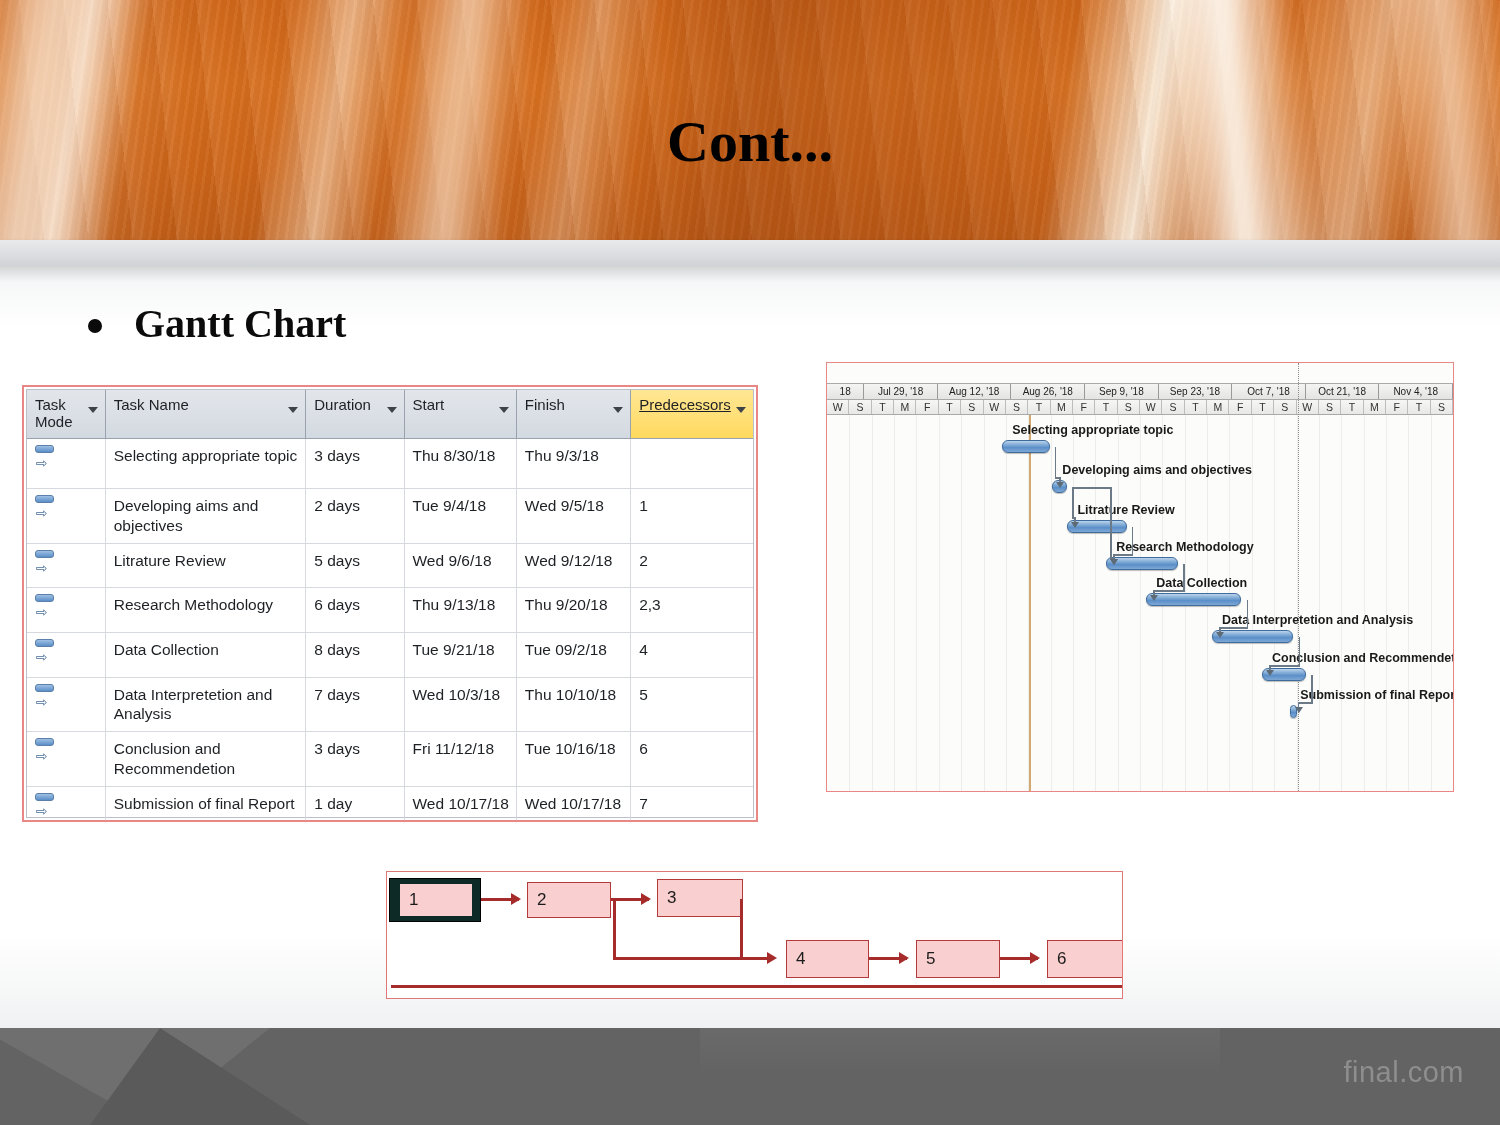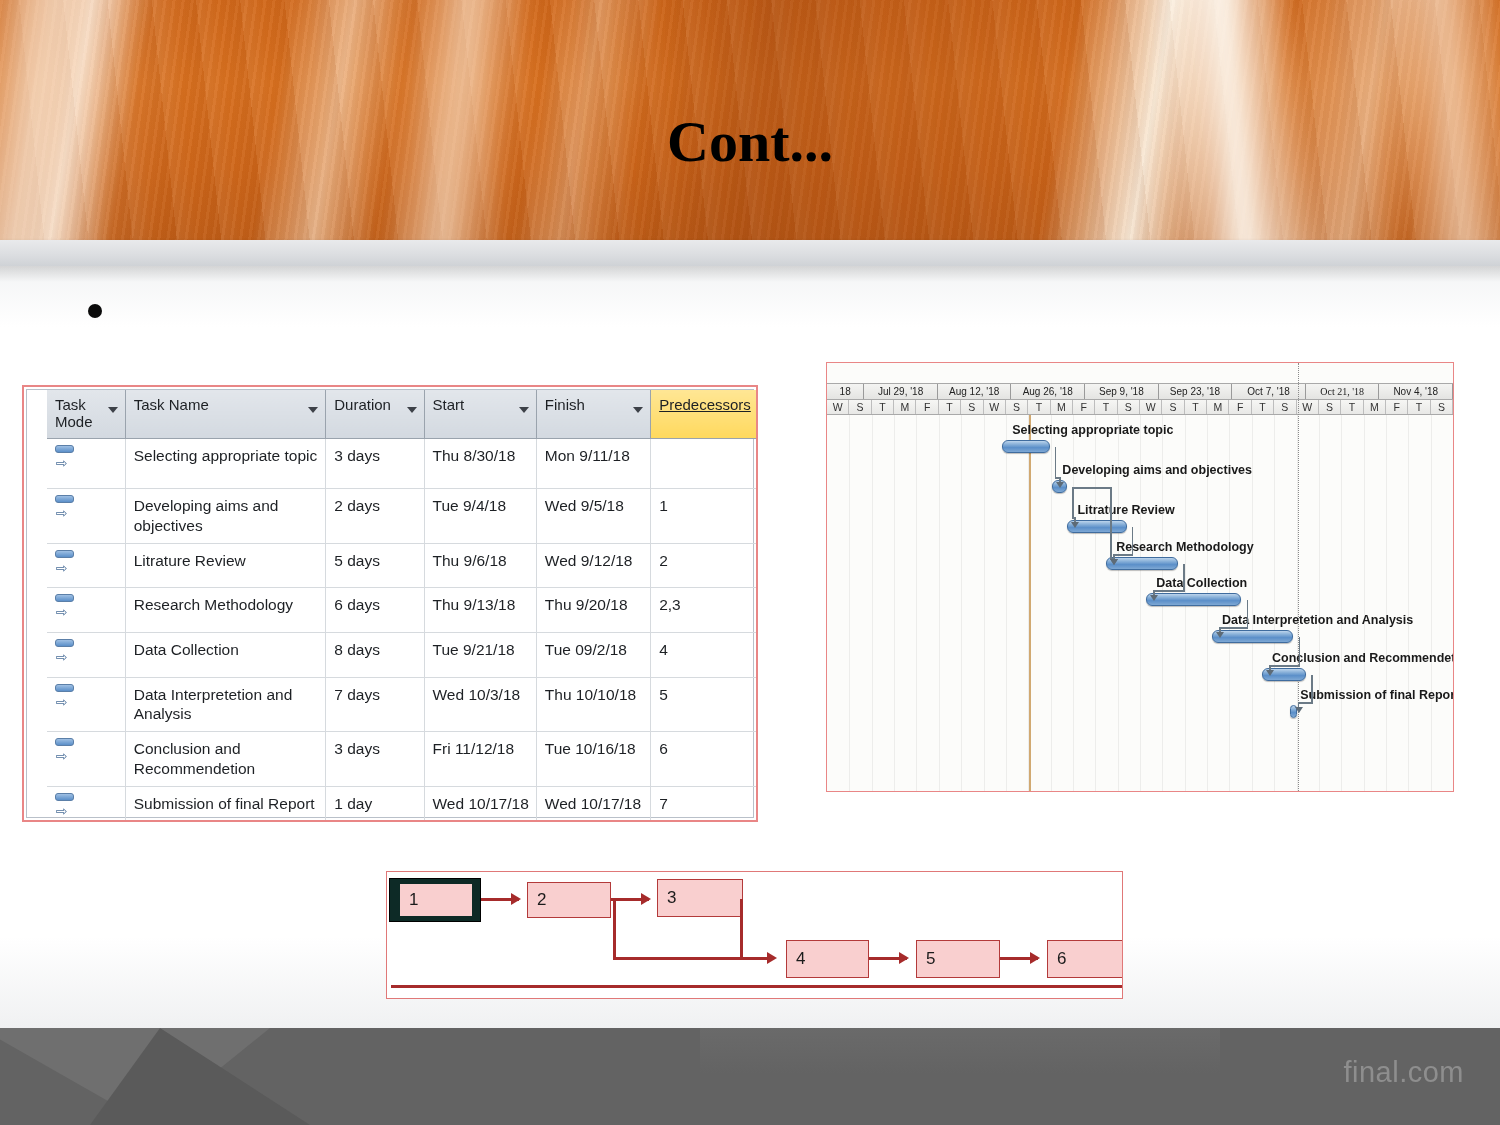--- a/index.html
+++ b/index.html
@@ -109,21 +109,21 @@
     font-weight:bold; font-size:40px; color:#0b0b0b;
   }
 
   
   .task-table{
     position:absolute; left:22px; top:385px; width:736px; height:437px;
     border:2px solid #e98686; background:#fff; z-index:4;
     overflow:hidden;
   }
   .tt-inner{ position:absolute; inset:2px; border:1px solid #b9c0c9; background:#fff; }
-  table.tt{ border-collapse:collapse; width:100%; table-layout:fixed;margin-left:20px; }
+  table.tt{ border-collapse:collapse; width:100%; table-layout:fixed; }
   table.tt th{
     background:linear-gradient(180deg,#e2e6eb 0%, #d3d9e0 100%);
     border-right:1px solid #9aa3ad; border-bottom:1px solid #9aa3ad;
     font-weight:normal; font-size:15px; color:#1d2024;
     text-align:left; padding:6px 6px 8px 8px; vertical-align:top;
     height:44px; position:relative;
   }
   table.tt th.pred{ background:linear-gradient(180deg,#ffe694 0%, #ffd95e 100%); border-right:none;text-decoration:underline; }
   table.tt th .caret{
     position:absolute; right:7px; top:17px;
@@ -257,20 +257,21 @@
   <div class="streakR"></div>
   <div class="streakR2"></div>
 </div>
 <div class="slide-title">Cont...</div>
 <div class="band"></div>
 <div class="body-bg"></div>
 <div class="band-shadow"></div>
 
 <div class="bullet-row">
   <div class="bullet-dot"></div>
+  <div class="bullet-text">Gantt Chart</div>
 </div>
 
 <div class="task-table">
   <div class="tt-inner">
     <table class="tt">
       <colgroup>
         <col style="width:78px">
           <col style="width:200px">
           <col style="width:98px">
         <col style="width:112px">
@@ -309,21 +310,21 @@
           <tr style="height: 50px;">
             <td class="mode">
               <div class="mode-ico">
                 <div class="bar"></div>
                 <div class="arw">⇨</div>
               </div>
             </td>
             <td>Selecting appropriate topic</td>
             <td>3 days</td>
             <td>Thu 8/30/18</td>
-            <td>Mon 9/11/18</td>
+            <td>Thu 9/3/18</td>
             <td class="pred"></td>
           </tr>
           <tr style="height: 50px;">
             <td class="mode">
               <div class="mode-ico">
                 <div class="bar"></div>
                 <div class="arw">⇨</div>
               </div>
             </td>
             <td>Developing aims and objectives</td>
@@ -334,21 +335,21 @@
           </tr>
           <tr style="height: 44px;">
             <td class="mode">
               <div class="mode-ico">
                 <div class="bar"></div>
                 <div class="arw">⇨</div>
               </div>
             </td>
             <td>Litrature Review</td>
             <td>5 days</td>
-            <td>Thu 9/6/18</td>
+            <td>Wed 9/6/18</td>
             <td>Wed 9/12/18</td>
             <td class="pred">2</td>
           </tr>
           <tr style="height: 45px;">
             <td class="mode">
               <div class="mode-ico">
                 <div class="bar"></div>
                 <div class="arw">⇨</div>
               </div>
             </td>
@@ -418,21 +419,21 @@
 <div class="gantt">
   <div class="g-head">
     <div class="g-weeks" id="g-weeks">
         <div class="wk" style="flex: 1 1 0px;">18</div>
         <div class="wk" style="flex: 2 1 0px;">Jul 29, '18</div>
         <div class="wk" style="flex: 2 1 0px;">Aug 12, '18</div>
         <div class="wk" style="flex: 2 1 0px;">Aug 26, '18</div>
         <div class="wk" style="flex: 2 1 0px;">Sep 9, '18</div>
         <div class="wk" style="flex: 2 1 0px;">Sep 23, '18</div>
         <div class="wk" style="flex: 2 1 0px;">Oct 7, '18</div>
-        <div class="wk" style="flex: 2 1 0px; font-family: Liberation Serif, serif;">Oct 21, '18</div>
+        <div class="wk" style="flex: 2 1 0px;">Oct 21, '18</div>
         <div class="wk" style="flex: 2 1 0px;">Nov 4, '18</div>
       </div>
     <div class="g-days" id="g-days">
         <div class="dy">W</div>
         <div class="dy">S</div>
         <div class="dy">T</div>
         <div class="dy">M</div>
         <div class="dy">F</div>
         <div class="dy">T</div>
         <div class="dy">S</div>

